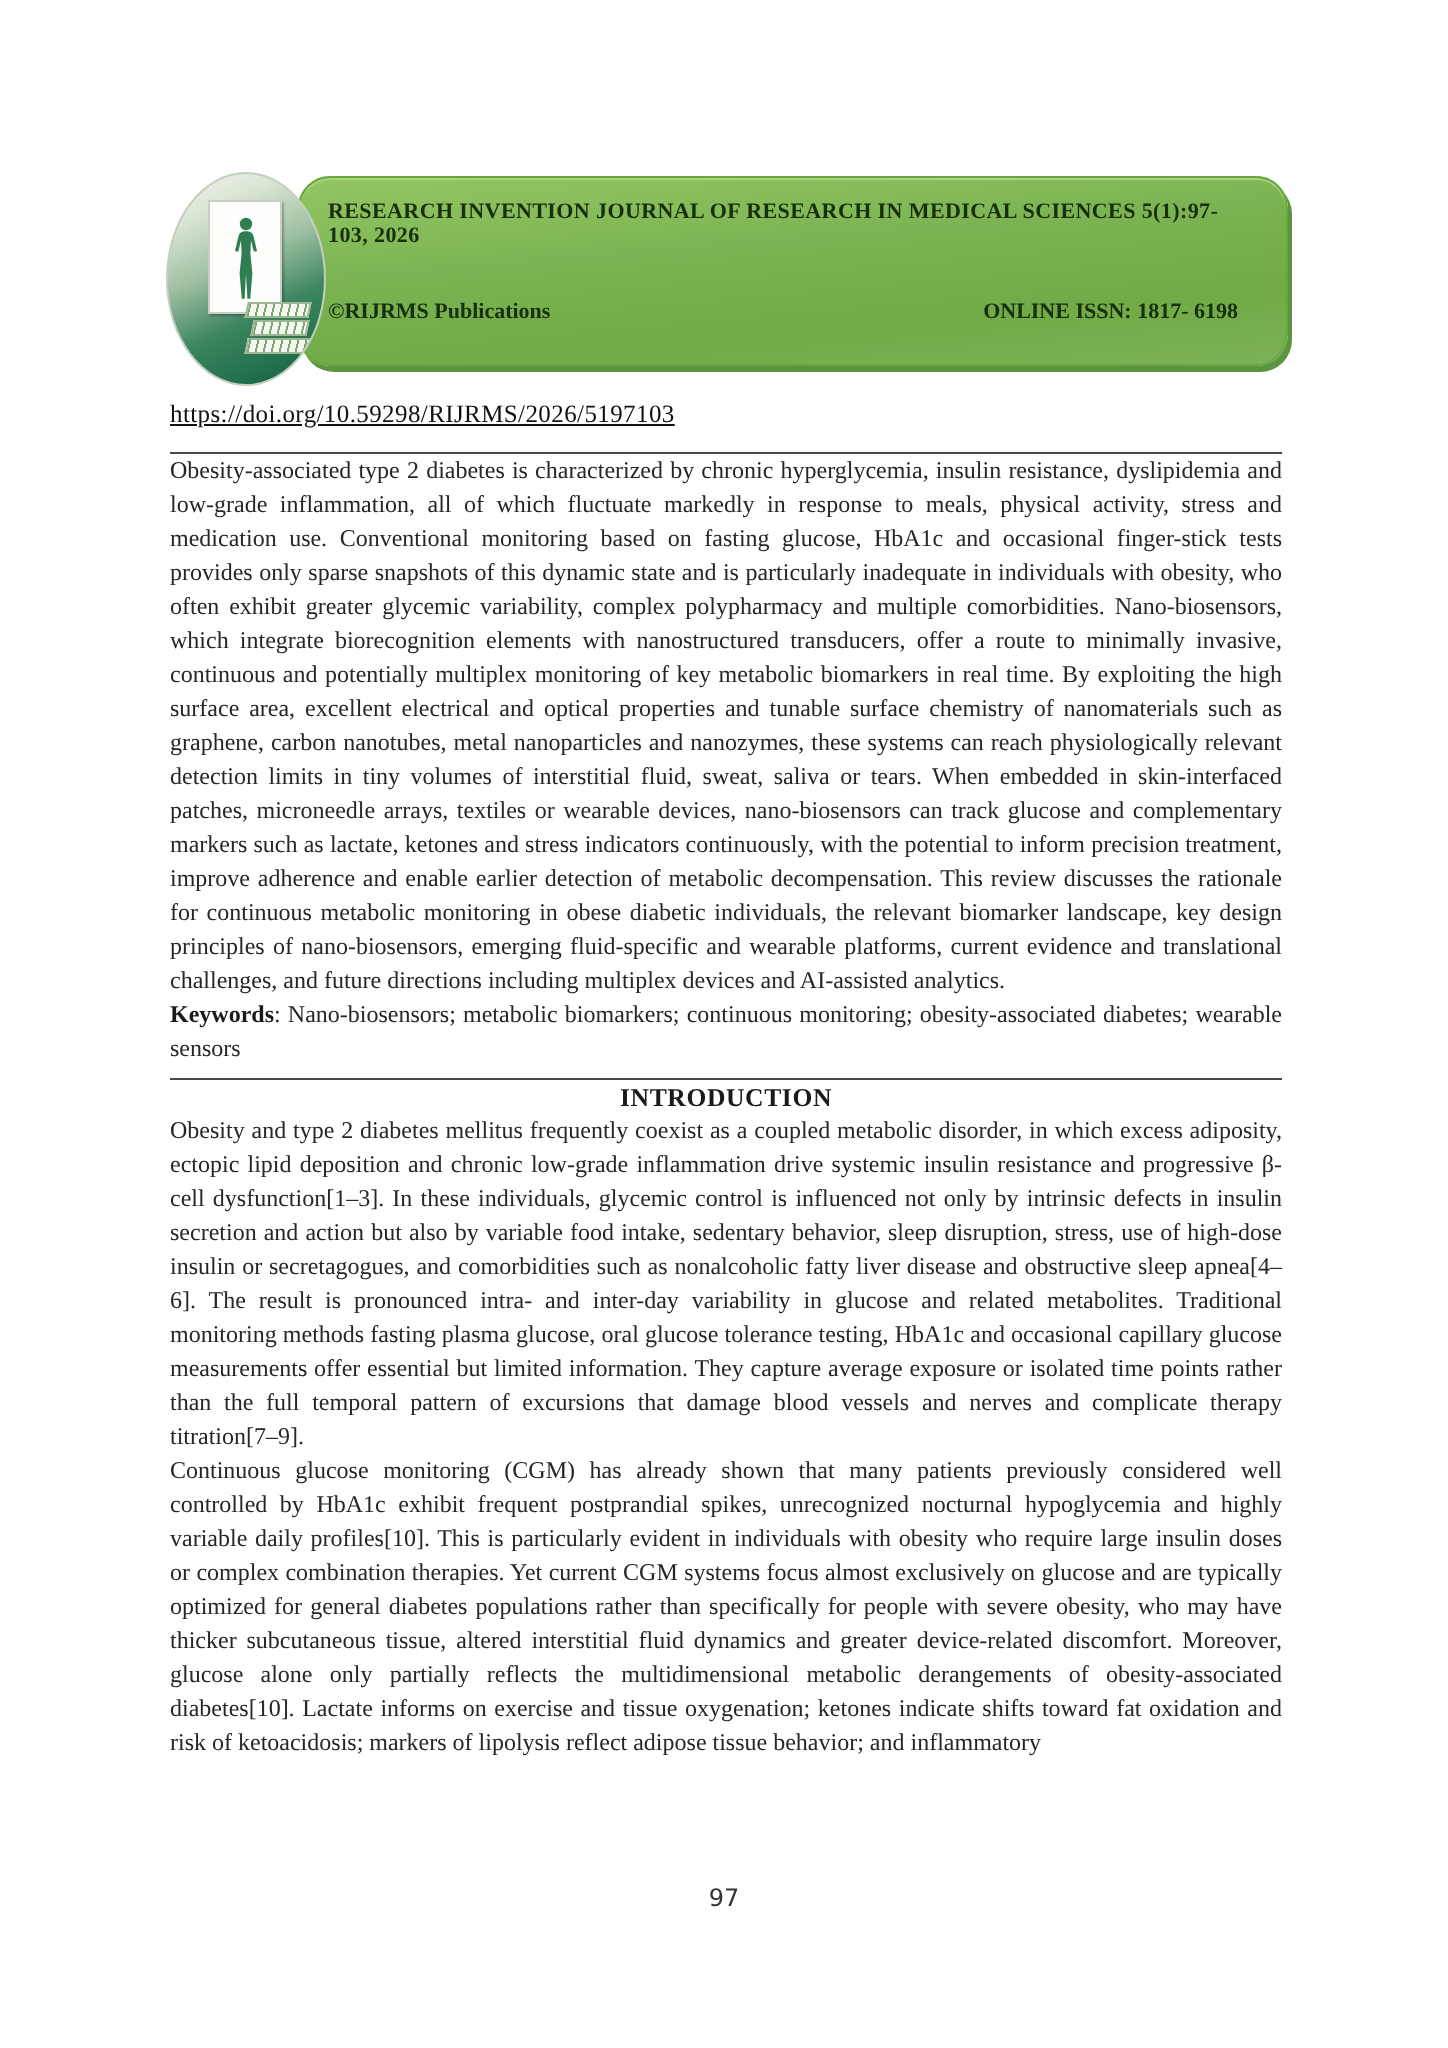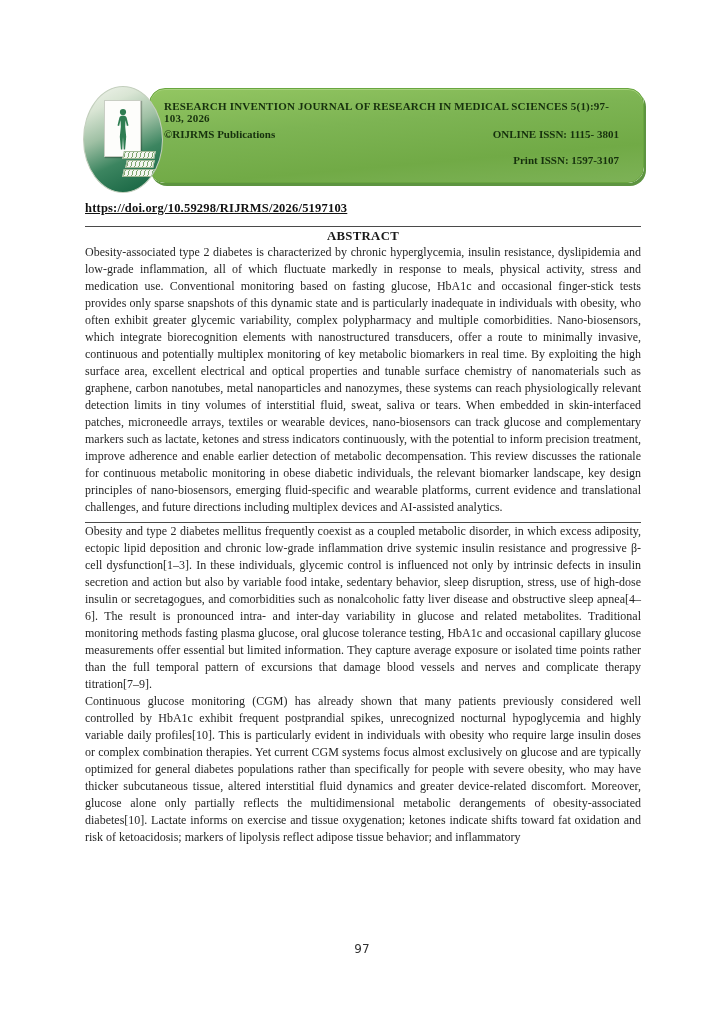--- a/index.html
+++ b/index.html
@@ -15,21 +15,21 @@
   .green-box{
     position:absolute;left:64px;top:0;right:-3px;height:95px;
     border-radius:16px;
     background:linear-gradient(175deg,#93c662 0%,#7db453 38%,#71aa46 72%,#7db257 100%);
     border:1px solid #69a63f;
     box-shadow:2px 3px 0 #5d9440, inset 0 1px 0 #a8d37f;
     padding:11px 24px 8px 14px;box-sizing:border-box;
     color:#16300d;font-weight:bold;
   }
   .gb-row1{font-size:11px;letter-spacing:.2px;}
-  .gb-row2{display:flex;justify-content:space-between;font-size:11px;margin-top:4px;}
+  .gb-row2{display:flex;justify-content:space-between;font-size:11px;margin-top:26px;}
   .gb-row3{text-align:right;font-size:11px;margin-top:14px;}
 
   .logo{
     position:absolute;left:-2px;top:-2px;width:78px;height:105px;border-radius:50%;
     background:linear-gradient(155deg,#f2f5ee 0%,#d9e5d4 20%,#9fc0a4 42%,#3c8560 65%,#1f6c49 88%,#2a7450 100%);
     border:1px solid #c3cfbd;overflow:hidden;
   }
   .logo-card{
     position:absolute;left:20px;top:13px;width:35px;height:55px;
     background:#fdfdfb;border:1px solid #c9cec4;box-shadow:1px 1px 1px rgba(0,0,0,.25);
@@ -39,21 +39,21 @@
   .book{
     height:6px;background:#f4f6f0;border:1px solid #9fb694;margin-top:1px;
     background-image:repeating-linear-gradient(90deg,#7ea66f 0 1px,transparent 1px 4px);
     transform:skewX(-12deg);
   }
   .book.b2{width:26px;margin-left:3px;}
 
   
   .doi-line{margin-top:6px;}
   .doi-link{
-    font-size:12.5px;font-weight:bold;color:#111;text-decoration:underline;
+    font-size:12.5px;font-weight:normal;color:#111;text-decoration:underline;
     letter-spacing:.2px;cursor:pointer;
   }
 
   
   .title{
     margin-top:26px;font-size:21.5px;font-weight:bold;line-height:26px;color:#1a1a1a;
     letter-spacing:.2px;
   }
   .author{margin-top:24px;text-align:center;font-size:13.5px;font-weight:bold;color:#1a1a1a;}
   .affiliation{margin-top:14px;text-align:center;font-size:12.5px;font-weight:bold;color:#1a1a1a;}
@@ -79,23 +79,22 @@
 <body>
 
 <div class="page">
 
   <div class="header-wrap">
 
     <div class="green-box">
       <div class="gb-row1">RESEARCH INVENTION JOURNAL OF RESEARCH IN MEDICAL SCIENCES 5(1):97-103, 2026</div>
       <div class="gb-row2">
         <span>©RIJRMS Publications</span>
-        <span>ONLINE ISSN: 1115- 3801</span>
+        <span>ONLINE ISSN: 1817- 6198</span>
       </div>
-      <div class="gb-row3">Print ISSN: 1597-3107</div>
     </div>
 
     <div class="logo">
       <div class="logo-card">
         <svg width="24" height="44" viewBox="0 0 24 44">
           <circle cx="12" cy="5" r="3.1" fill="#2f7d52"></circle>
           <path d="M12 8.6c-2.2 0-3.4.9-3.8 2.6l-1.7 7.3 1.6.4 1.4-5.6.3 6.5-1 9.9 1.1 12.7h1.4l.7-12.4.7 12.4h1.4l1.1-12.7-1-9.9.3-6.5 1.4 5.6 1.6-.4-1.7-7.3c-.4-1.7-1.6-2.6-3.8-2.6z" fill="#2f7d52"></path>
         </svg>
       </div>
       <div class="logo-books">
@@ -105,22 +104,23 @@
       </div>
     </div>
   </div>
 
   <div class="doi-line">
     <a class="doi-link">https://doi.org/10.59298/RIJRMS/2026/5197103</a>
   </div>
 
 
   <hr class="rule">
-  <div class="section-heading">ABSTRACT</div>
   <p class="body-par">Obesity-associated type 2 diabetes is characterized by chronic hyperglycemia, insulin resistance, dyslipidemia and low-grade inflammation, all of which fluctuate markedly in response to meals, physical activity, stress and medication use. Conventional monitoring based on fasting glucose, HbA1c and occasional finger-stick tests provides only sparse snapshots of this dynamic state and is particularly inadequate in individuals with obesity, who often exhibit greater glycemic variability, complex polypharmacy and multiple comorbidities. Nano-biosensors, which integrate biorecognition elements with nanostructured transducers, offer a route to minimally invasive, continuous and potentially multiplex monitoring of key metabolic biomarkers in real time. By exploiting the high surface area, excellent electrical and optical properties and tunable surface chemistry of nanomaterials such as graphene, carbon nanotubes, metal nanoparticles and nanozymes, these systems can reach physiologically relevant detection limits in tiny volumes of interstitial fluid, sweat, saliva or tears. When embedded in skin-interfaced patches, microneedle arrays, textiles or wearable devices, nano-biosensors can track glucose and complementary markers such as lactate, ketones and stress indicators continuously, with the potential to inform precision treatment, improve adherence and enable earlier detection of metabolic decompensation. This review discusses the rationale for continuous metabolic monitoring in obese diabetic individuals, the relevant biomarker landscape, key design principles of nano-biosensors, emerging fluid-specific and wearable platforms, current evidence and translational challenges, and future directions including multiplex devices and AI-assisted analytics.</p>
+  <p class="body-par keywords" style="margin-top:0;"><b>Keywords</b><span>: Nano-biosensors; metabolic biomarkers; continuous monitoring; obesity-associated diabetes; wearable sensors</span></p>
 
   <hr class="rule" style="margin-top:6px;">
+  <div class="section-heading">INTRODUCTION</div>
   <p class="body-par">Obesity and type 2 diabetes mellitus frequently coexist as a coupled metabolic disorder, in which excess adiposity, ectopic lipid deposition and chronic low-grade inflammation drive systemic insulin resistance and progressive β-cell dysfunction[1–3]. In these individuals, glycemic control is influenced not only by intrinsic defects in insulin secretion and action but also by variable food intake, sedentary behavior, sleep disruption, stress, use of high-dose insulin or secretagogues, and comorbidities such as nonalcoholic fatty liver disease and obstructive sleep apnea[4–6]. The result is pronounced intra- and inter-day variability in glucose and related metabolites. Traditional monitoring methods fasting plasma glucose, oral glucose tolerance testing, HbA1c and occasional capillary glucose measurements offer essential but limited information. They capture average exposure or isolated time points rather than the full temporal pattern of excursions that damage blood vessels and nerves and complicate therapy titration[7–9].</p>
   <p class="body-par" style="margin-top:0;">Continuous glucose monitoring (CGM) has already shown that many patients previously considered well controlled by HbA1c exhibit frequent postprandial spikes, unrecognized nocturnal hypoglycemia and highly variable daily profiles[10]. This is particularly evident in individuals with obesity who require large insulin doses or complex combination therapies. Yet current CGM systems focus almost exclusively on glucose and are typically optimized for general diabetes populations rather than specifically for people with severe obesity, who may have thicker subcutaneous tissue, altered interstitial fluid dynamics and greater device-related discomfort. Moreover, glucose alone only partially reflects the multidimensional metabolic derangements of obesity-associated diabetes[10]. Lactate informs on exercise and tissue oxygenation; ketones indicate shifts toward fat oxidation and risk of ketoacidosis; markers of lipolysis reflect adipose tissue behavior; and inflammatory</p>
 
 </div>
 
 <div class="footer-pagenum">97</div>
 
 </body></html>

